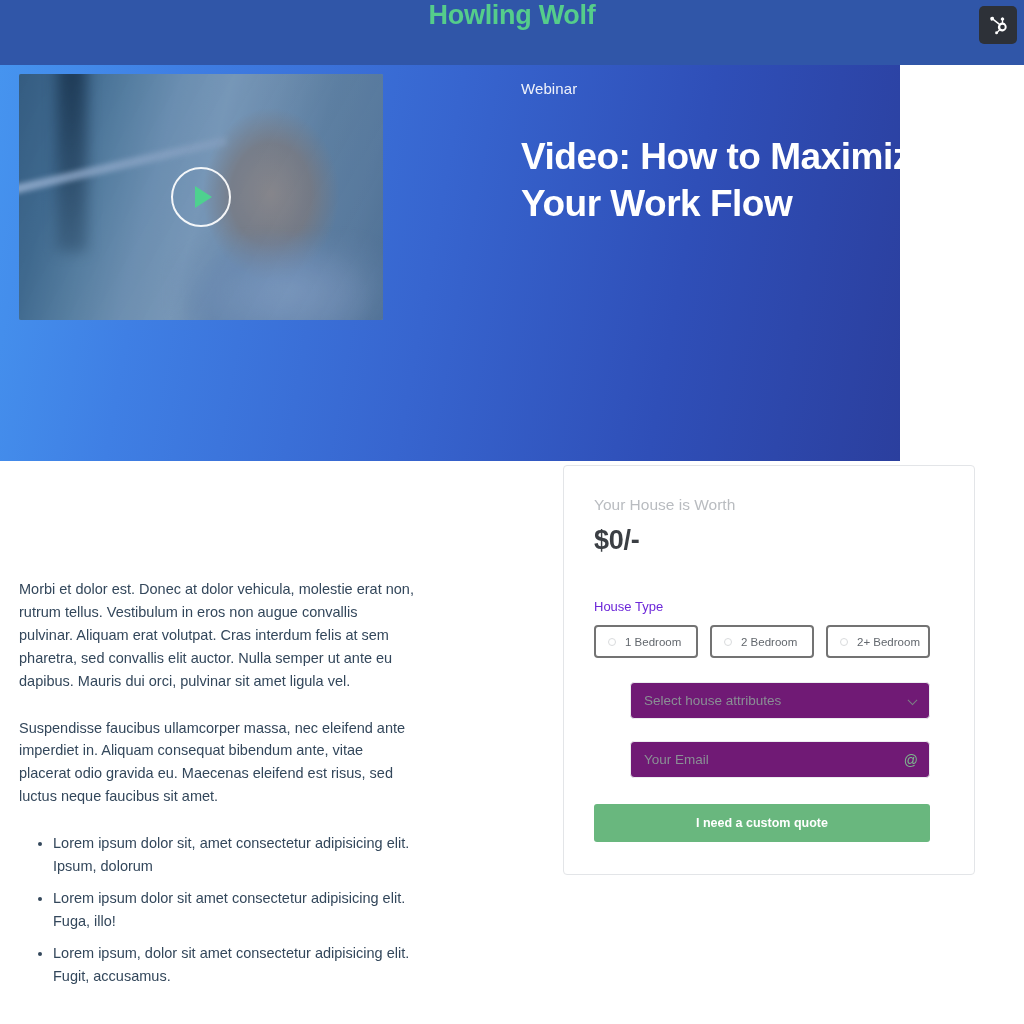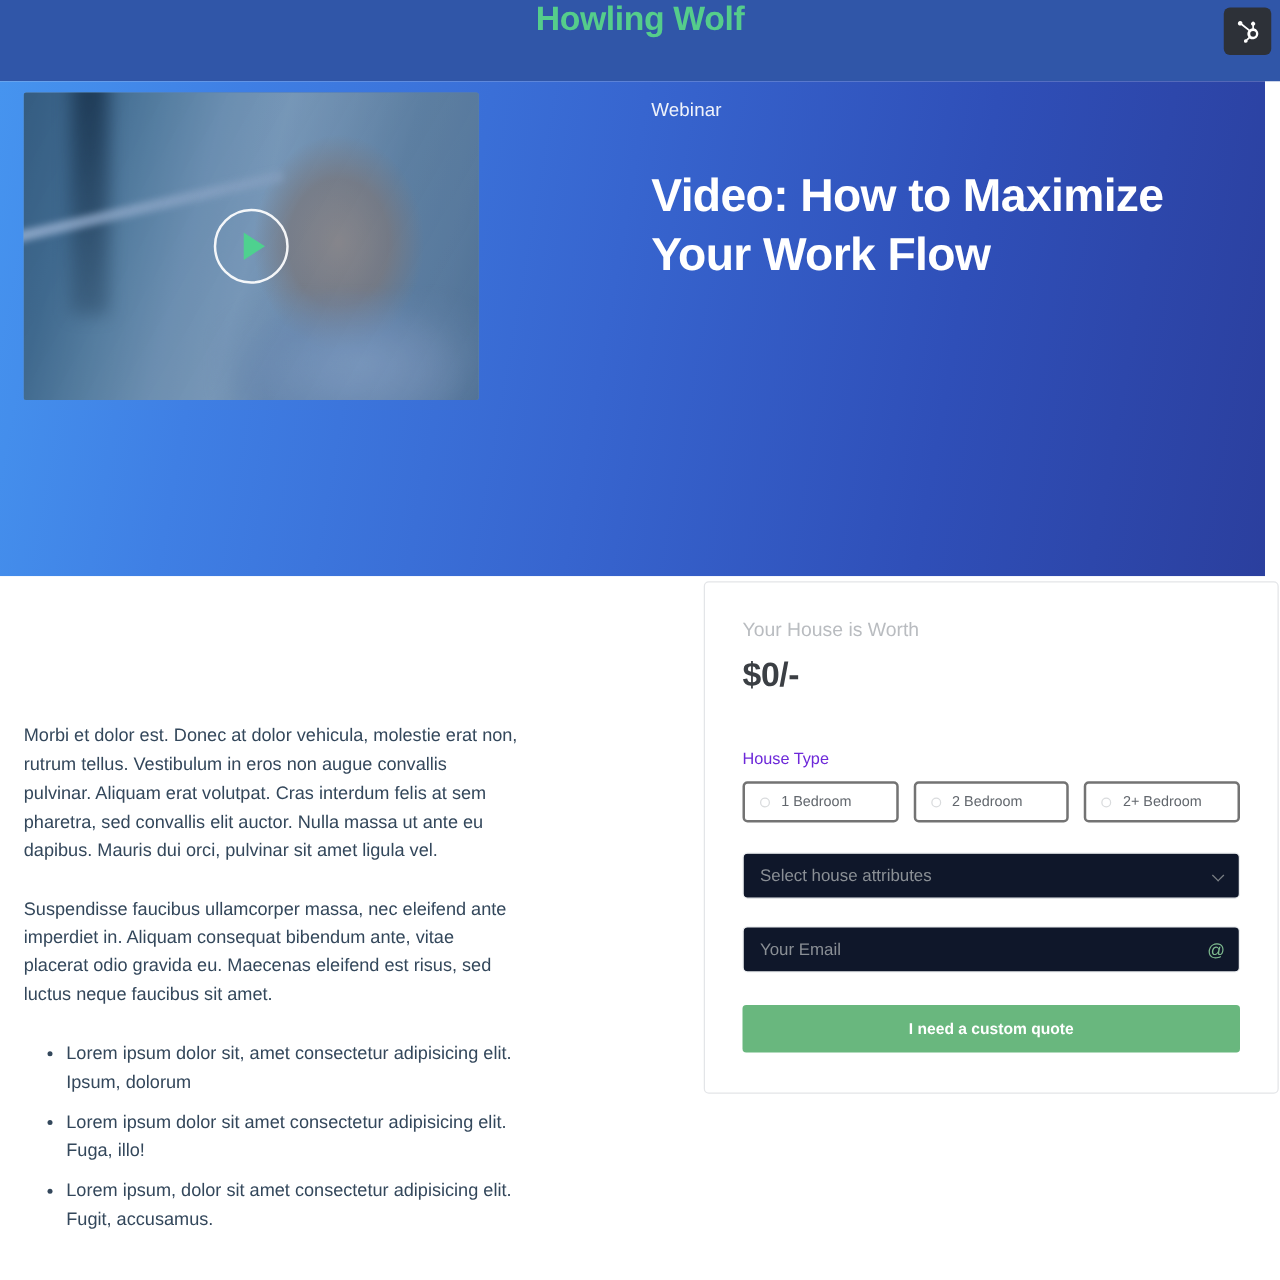--- a/index.html
+++ b/index.html
@@ -38,21 +38,21 @@
     background: #2d3138;
     display: flex;
     align-items: center;
     justify-content: center;
   }
   .hs-badge svg { display: block; }
 
   
   .hero {
     position: relative;
-    width: 1012px;
+    width: 900px;
     height: 396px;
     background: linear-gradient(100deg, #4694ef 0%, #3f7fe4 18%, #3765cf 48%, #2f4fb8 74%, #2b3f9e 100%);
     overflow: hidden;
   }
   .hero-inner {
     position: absolute;
     left: 0; top: 0;
     width: 1024px; height: 396px;
   }
 
@@ -186,25 +186,25 @@
     font-size: 14.5px;
     line-height: 1.58;
   }
   .bullets li { margin-bottom: 9px; }
 
   
   .form-card {
     position: absolute;
     left: 563px;
     top: 4px;
-    width: 460px;
+    width: 412px;
     background: #ffffff;
     border: 1px solid #e3e5e8;
     border-radius: 4px;
-    padding: 30px 30px 32px 30px;
+    padding: 30px 44px 32px 30px;
   }
   .worth-label {
     color: #b9bcc0;
     font-size: 15.5px;
     font-weight: normal;
   }
   .worth-value {
     margin-top: 11px;
     color: #3b3f44;
     font-size: 27px;
@@ -245,25 +245,26 @@
     color: #62676d;
     font-size: 11.5px;
   }
 
   .select-field, .email-field {
     position: relative;
     margin-top: 22px;
     height: 37px;
     border: 1px solid #eceef0;
     border-radius: 4px;
-    background: #0f172a;
+    background: #701a75;
     display: flex;
     align-items: center;
     padding: 0 36px 0 13px;
     cursor: text;
+    margin-left: 36px;
   }
   .select-field { margin-top: 24px; cursor: pointer; }
   .ph-text {
     color: #8a8f95;
     font-size: 13.5px;
   }
   .chev {
     position: absolute;
     right: 13px;
     top: 50%;
@@ -322,21 +323,21 @@
       <div class="eyebrow">Webinar</div>
       <h1 class="hero-title">Video: How to Maximize Your Work Flow</h1>
     </div>
 
   </div>
 </div>
 
 <div class="main">
 
   <div class="left-col">
-    <p class="body-p">Morbi et dolor est. Donec at dolor vehicula, molestie erat non, rutrum tellus. Vestibulum in eros non augue convallis pulvinar. Aliquam erat volutpat. Cras interdum felis at sem pharetra, sed convallis elit auctor. Nulla massa ut ante eu dapibus. Mauris dui orci, pulvinar sit amet ligula vel.</p>
+    <p class="body-p">Morbi et dolor est. Donec at dolor vehicula, molestie erat non, rutrum tellus. Vestibulum in eros non augue convallis pulvinar. Aliquam erat volutpat. Cras interdum felis at sem pharetra, sed convallis elit auctor. Nulla semper ut ante eu dapibus. Mauris dui orci, pulvinar sit amet ligula vel.</p>
     <p class="body-p">Suspendisse faucibus ullamcorper massa, nec eleifend ante imperdiet in. Aliquam consequat bibendum ante, vitae placerat odio gravida eu. Maecenas eleifend est risus, sed luctus neque faucibus sit amet.</p>
     <ul class="bullets">
       <li>Lorem ipsum dolor sit, amet consectetur adipisicing elit. Ipsum, dolorum</li>
       <li>Lorem ipsum dolor sit amet consectetur adipisicing elit. Fuga, illo!</li>
       <li>Lorem ipsum, dolor sit amet consectetur adipisicing elit. Fugit, accusamus.</li>
     </ul>
   </div>
 
   <div class="form-card">
     <div class="worth-label">Your House is Worth</div>

